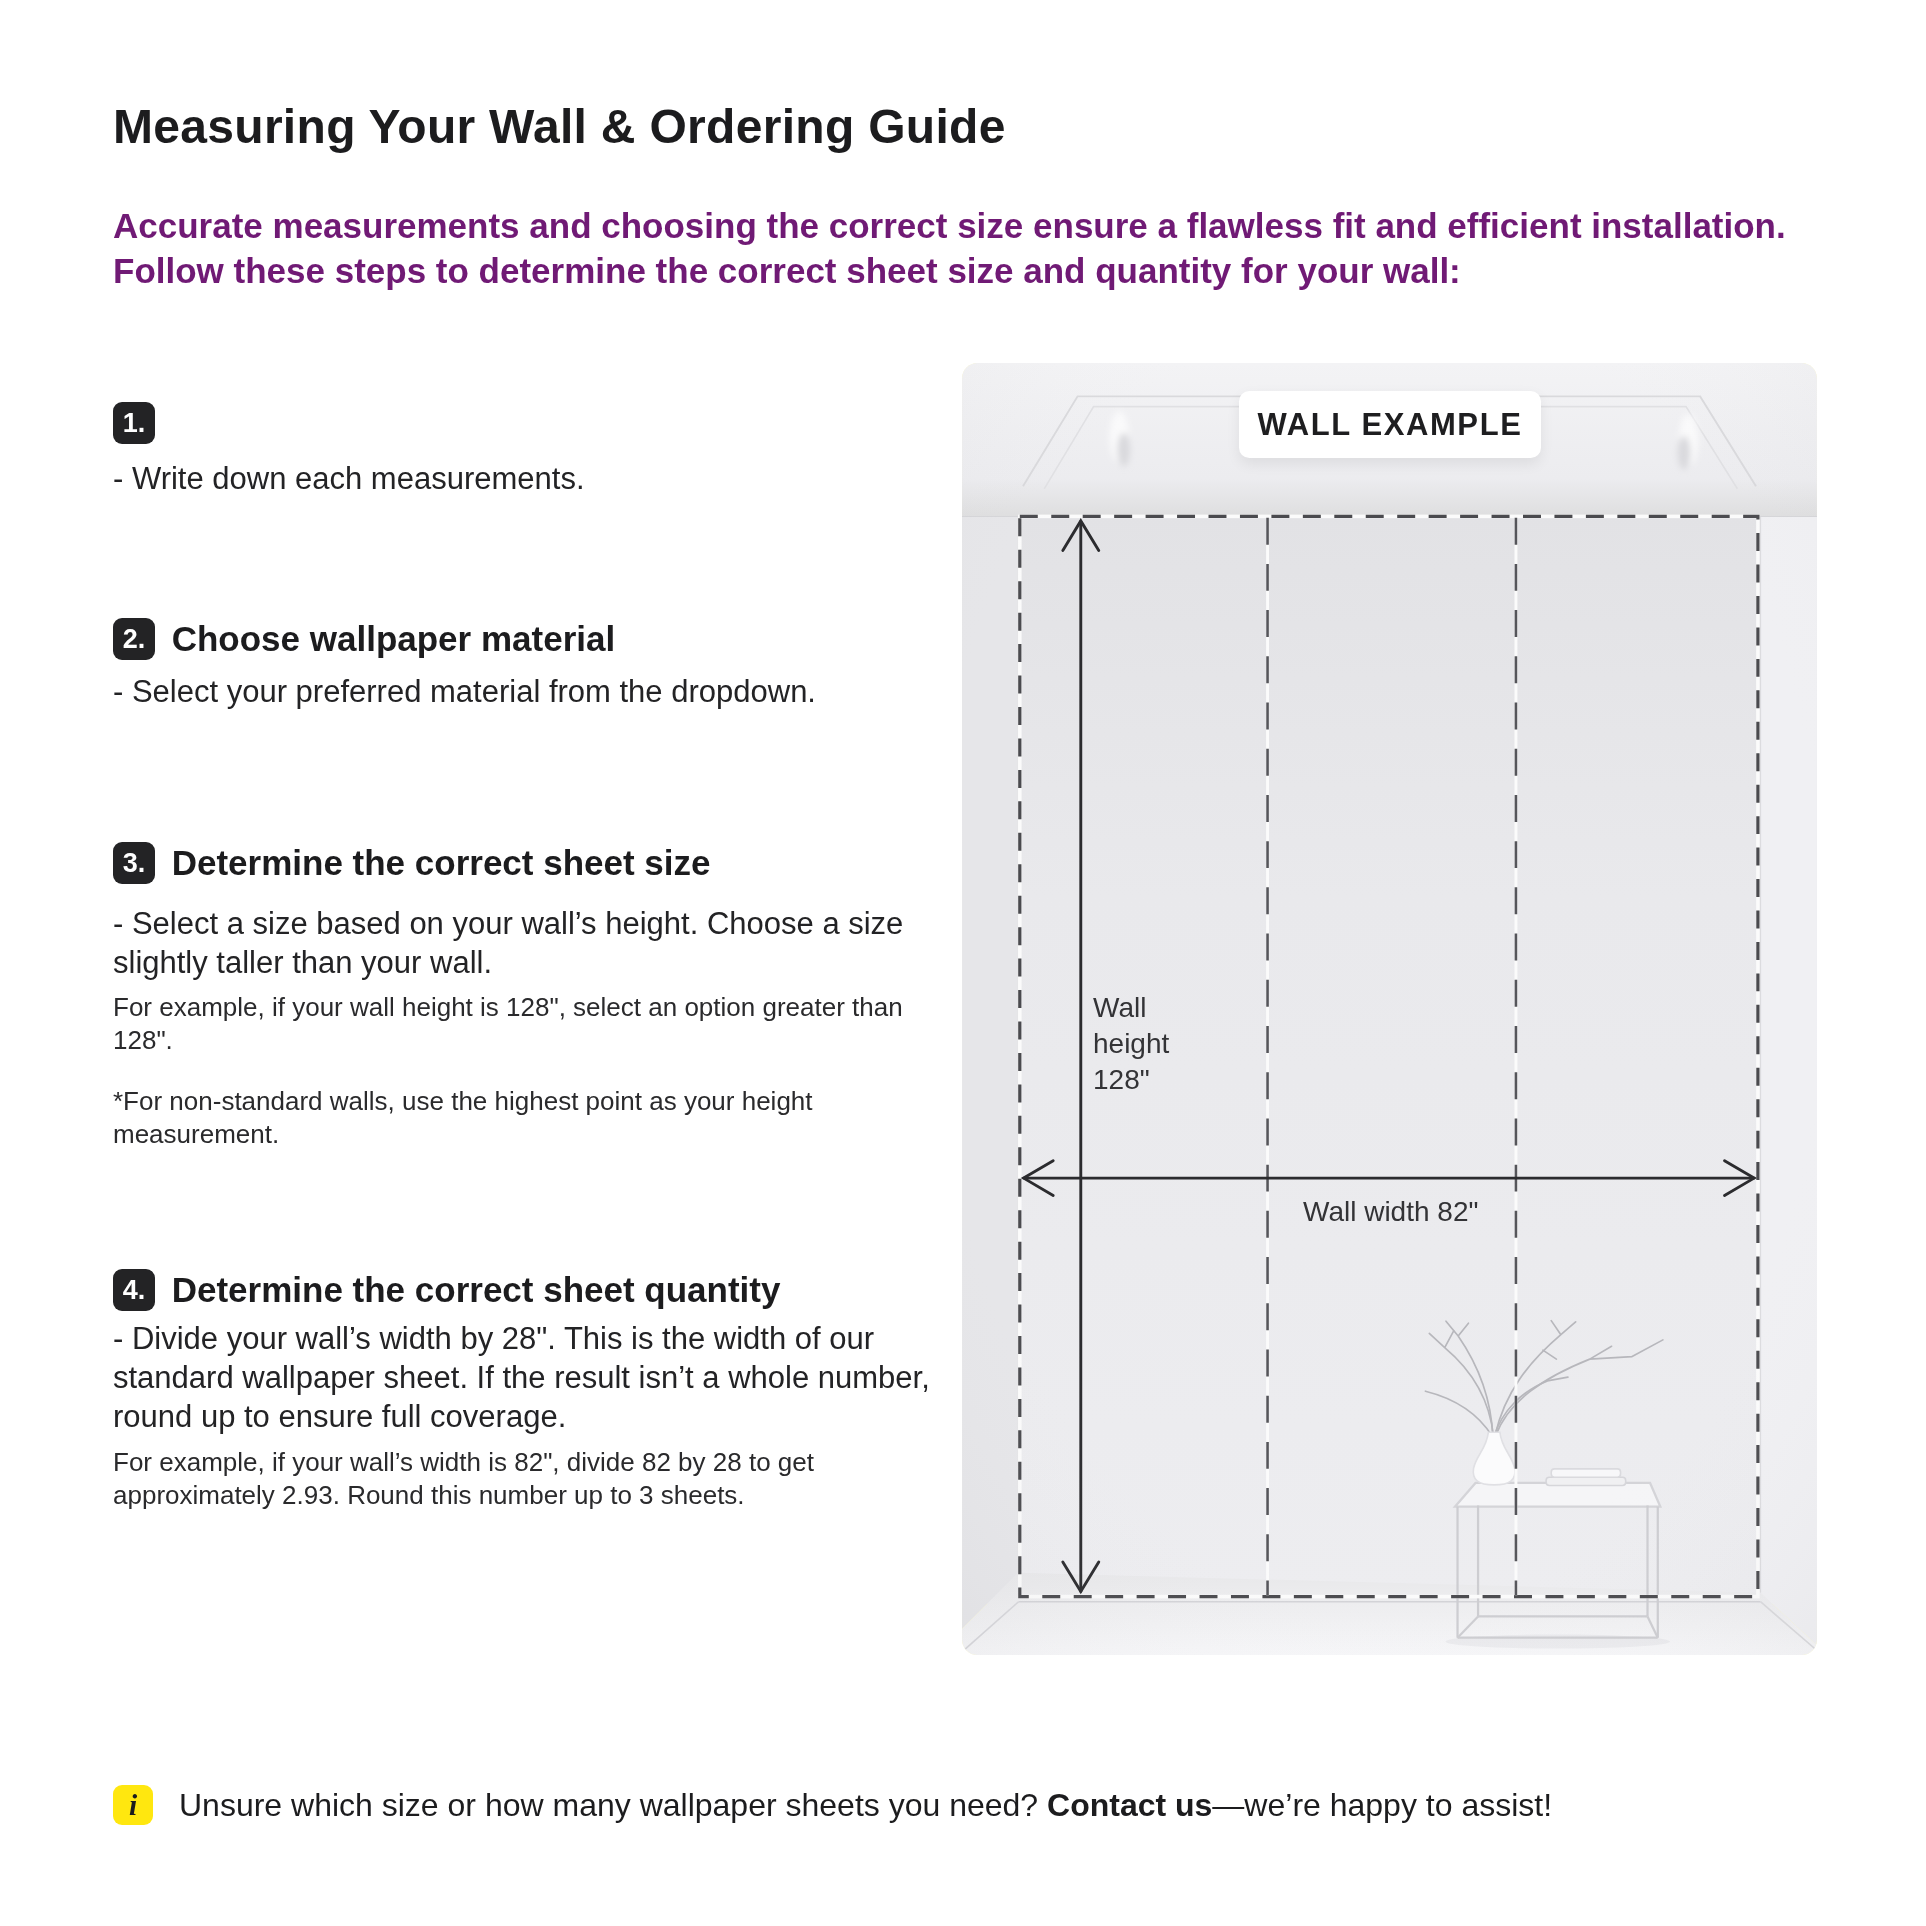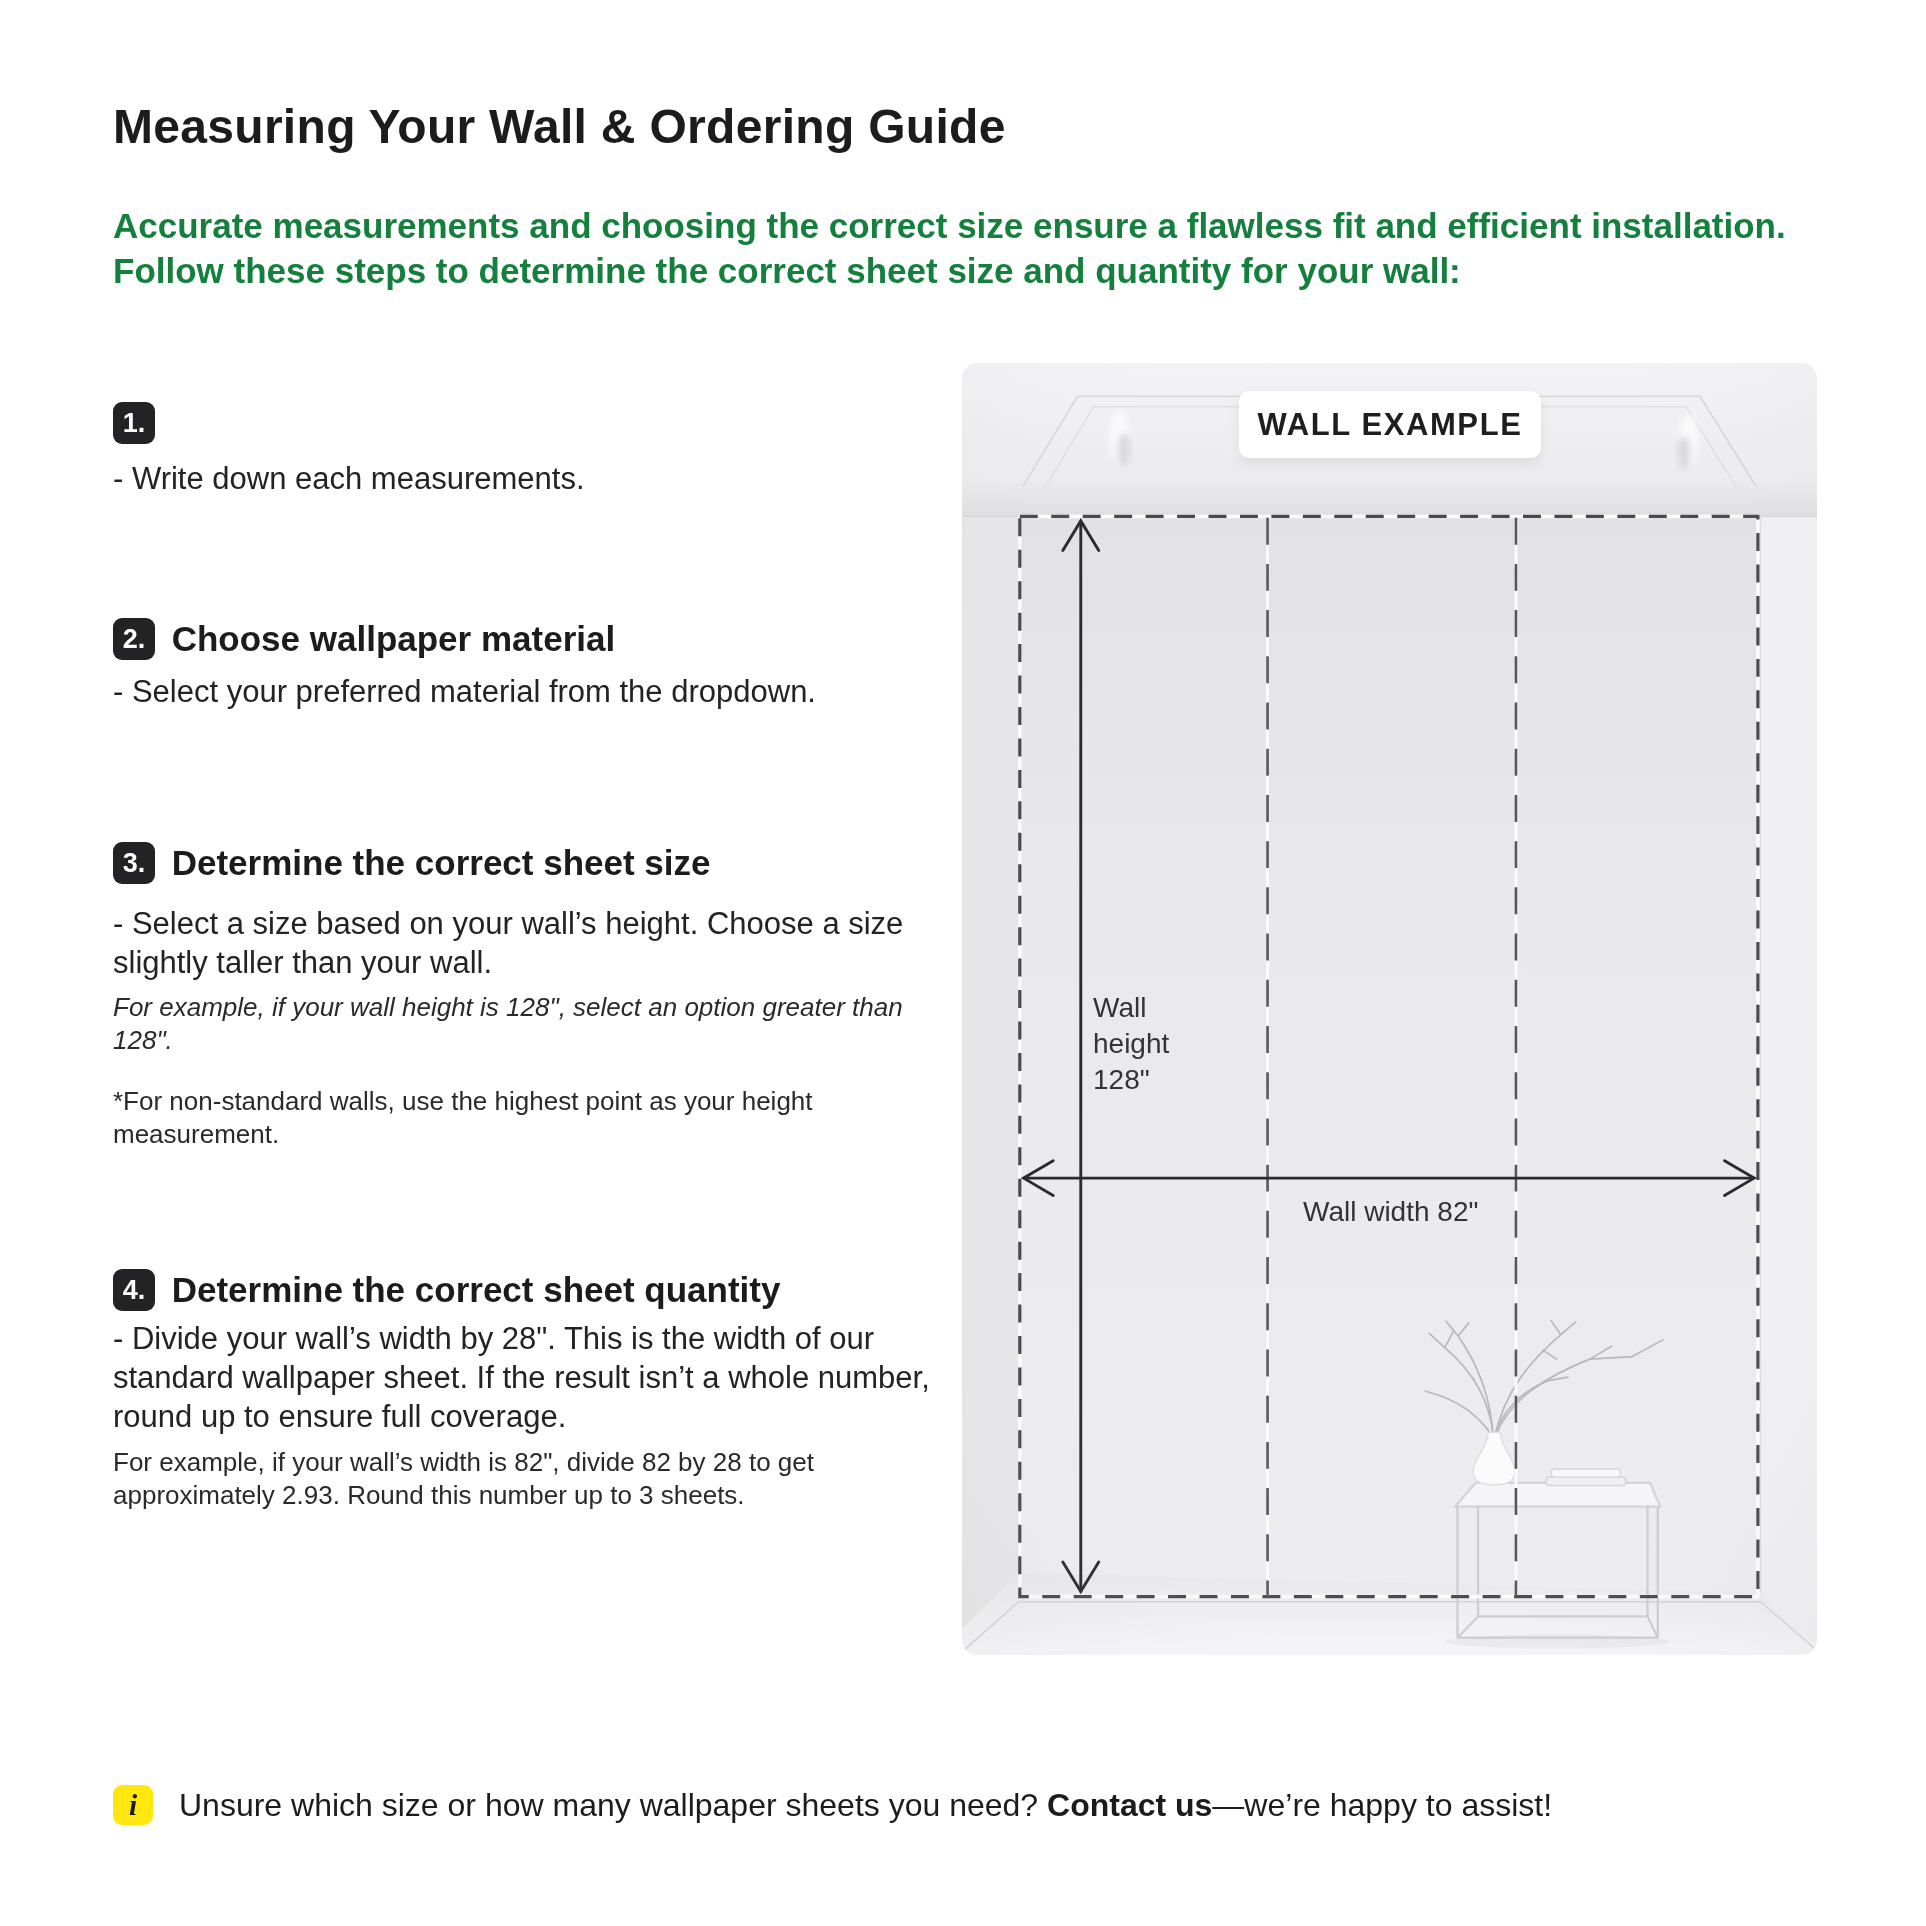--- a/index.html
+++ b/index.html
@@ -3,35 +3,35 @@
 <meta charset="utf-8">
 <style>
   html,body{margin:0;padding:0;}
   body{
     width:1926px;height:1926px;position:relative;background:#ffffff;
     font-family:"Liberation Sans", sans-serif;color:#1d1d1f;overflow:hidden;
   }
   .abs{position:absolute;}
   
   .title{left:113px;top:99px;font-size:48px;font-weight:bold;letter-spacing:0.3px;color:#1c1c1e;}
-  .intro{left:113px;top:203px;width:1791px;font-size:35px;font-weight:bold;line-height:45px;color:#15803d;}
+  .intro{left:113px;top:203px;width:1791px;font-size:35px;font-weight:bold;line-height:45px;color:#701a75;}
   .step{left:113px;}
   .step-head{display:flex;align-items:center;gap:16.7px;height:42px;}
   .badge{
     width:42px;height:42px;background:#232325;border-radius:9px;flex:0 0 auto;
     display:flex;align-items:center;justify-content:center;
     color:#ffffff;font-weight:bold;font-size:27px;
   }
   .step-title{font-size:35px;font-weight:bold;color:#1c1c1e;white-space:nowrap;}
   .step-body{font-size:31px;line-height:39px;color:#232325;}
   .step-fine{font-size:26px;line-height:33px;color:#2a2a2c;}
   #step-1{top:402px;} #step-1 .step-body{margin-top:15.4px;width:835px;}
   #step-2{top:618px;} #step-2 .step-body{margin-top:11.6px;width:860px;}
   #step-3{top:842px;} #step-3 .step-body{margin-top:20px;width:803px;}
-  #step-3 .example{margin-top:9px;width:815px;font-style:italic;}
+  #step-3 .example{margin-top:9px;width:815px;}
   #step-3 .note{margin-top:28px;width:783px;}
   #step-4{top:1269px;} #step-4 .step-body{margin-top:8px;width:873px;}
   #step-4 .example{margin-top:10.3px;width:822px;}
   
   .photo{
     left:962px;top:363px;width:855px;height:1292px;border-radius:15.4px;overflow:hidden;
     background:#fef9c3;
   }
   .photo svg{position:absolute;left:0;top:0;}
   .wall-label{

